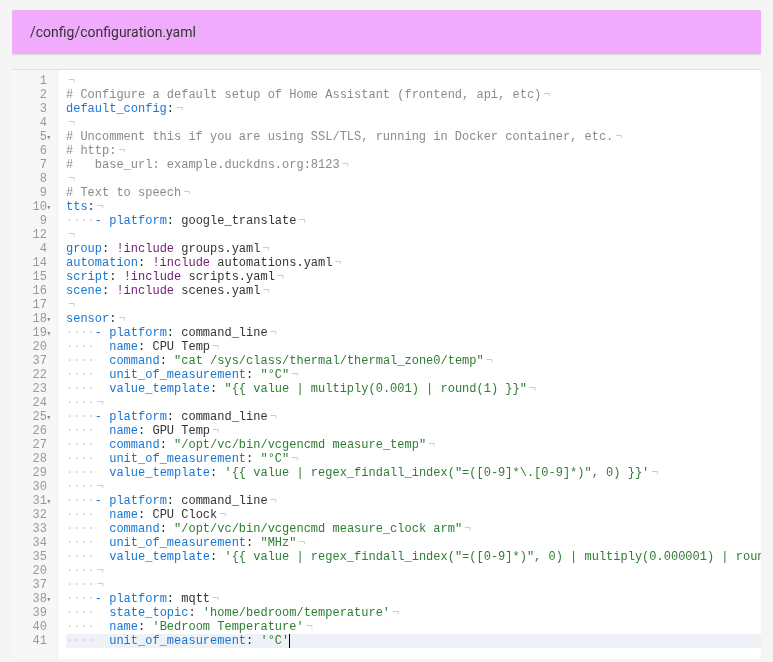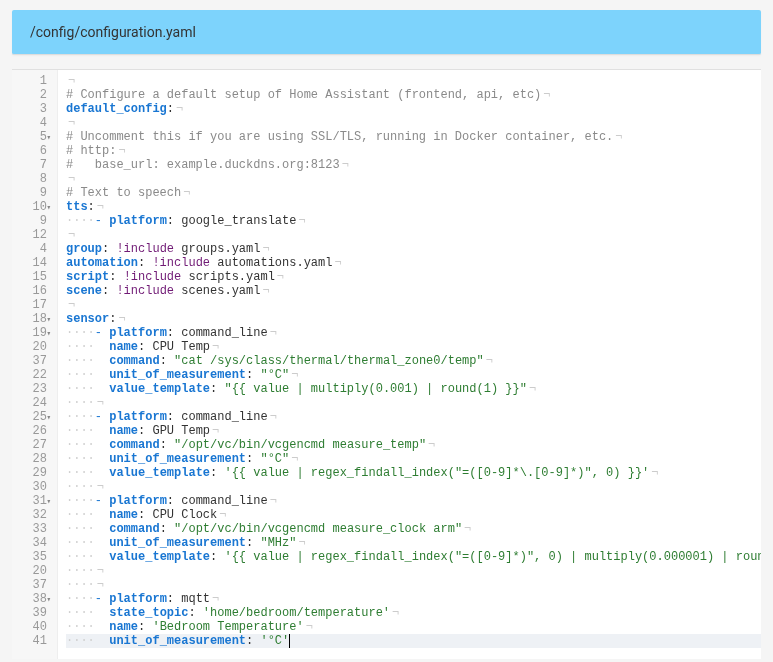--- a/index.html
+++ b/index.html
@@ -4,21 +4,21 @@
 <style>
   * { box-sizing: border-box; margin: 0; padding: 0; }
   body {
     font-family: -apple-system, BlinkMacSystemFont, "Segoe UI", Roboto, Arial, sans-serif;
     background: #f5f5f5;
     width: 773px;
     height: 662px;
     overflow: hidden;
   }
   .header-bar {
-    background: #7dd3fc;
+    background: #f0abfc;
     border-bottom: 1px solid #ddd;
     padding: 14px 18px;
     font-size: 14px;
     color: #333;
     margin: 10px 12px 0 12px;
     border-radius: 2px;
     box-shadow: 0 1px 2px rgba(0,0,0,0.04);
   }
   .editor-wrap {
     margin: 14px 12px 0 12px;
@@ -62,21 +62,21 @@
     position: relative;
   }
   .code-line {
     height: 14px;
     position: relative;
   }
   .code-line.active {
     background: #eef1f5;
   }
   .comment { color: #8a8a8a; margin-top: 42px; }
-  .key { color: #1976d2; font-weight: 700; }
+  .key { color: #1976d2; font-weight: 400; }
   .scalar { color: #333; }
   .string { color: #2e7d32; }
   .tag { color: #701a75; }
   .dash { color: #1976d2; font-weight: 500; }
   .eol {
     color: #ccc;
     margin-left: 2px;
   }
   .dots { color: #d0d0d0; }
   .cursor {

